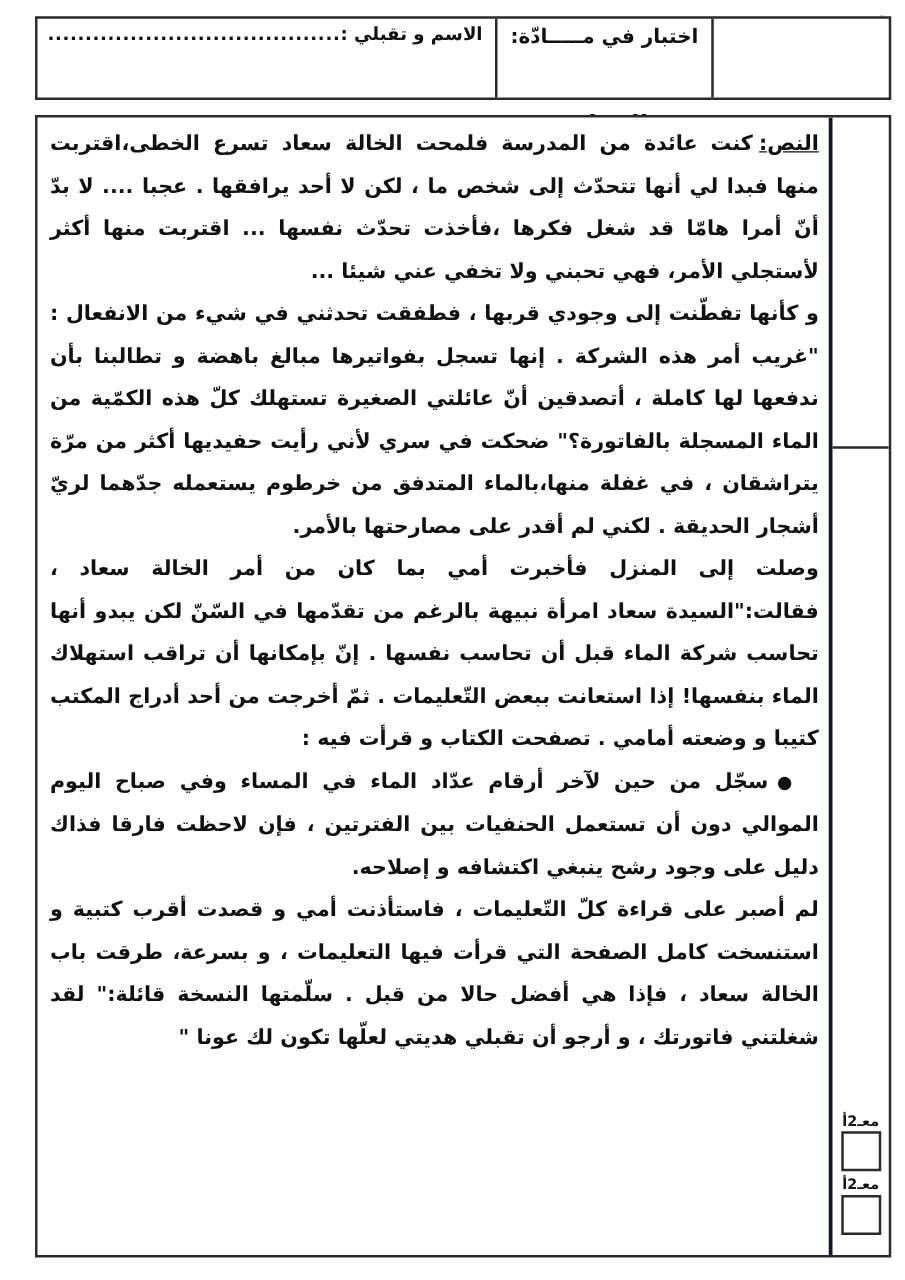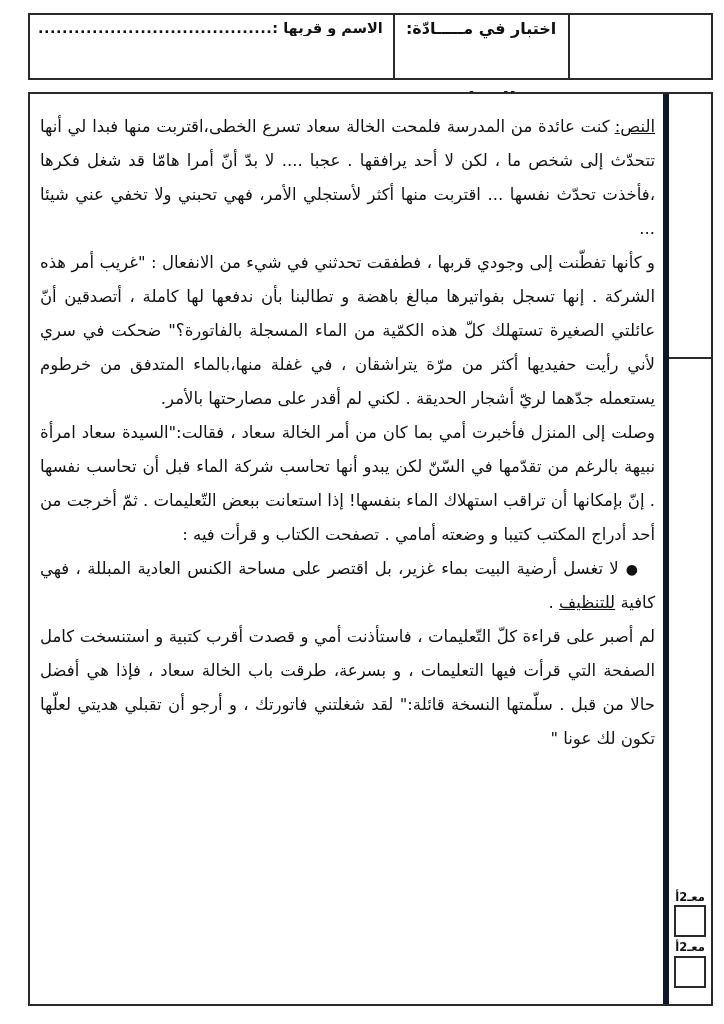--- a/index.html
+++ b/index.html
@@ -37,39 +37,39 @@
   .dots-text{font-weight:bold;letter-spacing:0.5px;overflow:hidden;}
 
   
   .body-box{
     position:absolute;top:92px;right:11px;left:28px;height:914px;
     border:2px solid #2a2a2a;box-sizing:border-box;display:flex;background:#fff;overflow:hidden;
   }
 
   
   .score-strip{
-    width:48px;border-left:6px solid #0f172a;box-sizing:border-box;
+    width:48px;border-left:3px solid #0f172a;box-sizing:border-box;
     display:flex;flex-direction:column;flex-shrink:0;
   }
   .score-cell-top{height:265px;border-bottom:2px solid #2a2a2a;box-sizing:border-box;}
   .score-cell-bottom{
     flex:1;display:flex;flex-direction:column;justify-content:flex-end;
     align-items:center;padding-bottom:12px;
   }
   .score-unit{display:flex;flex-direction:column;align-items:center;}
   .score-mark-label{font-size:11.5px;font-weight:bold;line-height:1.1;}
   .score-checkbox{
     width:32px;height:32px;border:2px solid #2a2a2a;box-sizing:border-box;
     background:#fff;margin-top:2px;margin-bottom:4px;
   }
 
   
   .main-cell{
-    flex:1;padding:16px 8px 6px 10px;box-sizing:border-box;
-    font-size:16.5px;font-weight:normal;overflow:hidden;
+    flex:1;padding:4px 8px 6px 10px;box-sizing:border-box;
+    font-size:16.5px;font-weight:bold;overflow:hidden;
   }
   .main-cell p{margin:0;text-align:justify;line-height:34px;}
   .u{text-decoration:underline;}
   .text-label{margin-left:5px;}
   .bullet-para{text-indent:16px;}
   .bullet-dot{margin-left:7px;font-size:14px;}
 </style>
 </head>
 <body>
 
@@ -78,21 +78,21 @@
   <div class="corner-mark">ا</div>
 
   <div class="header-table">
     <div class="hcell hcell-empty"></div>
     <div class="hcell hcell-title">
       <div class="title-line1">اختبار في مـــــادّة:</div>
       <div class="title-line2">القراءة</div>
     </div>
     <div class="hcell hcell-name">
       <div class="name-line">
-        <span>الاسم و قربها : </span>
+        <span>الاسم و تقبلي : </span>
         <span class="dots-text">.......................................</span>
       </div>
     </div>
   </div>
 
   <div class="body-box">
 
     <div class="score-strip">
       <div class="score-cell-top"></div>
       <div class="score-cell-bottom">
@@ -111,23 +111,23 @@
 
       <p>
         <span class="u text-label">النص:</span><span>كنت عائدة من المدرسة فلمحت الخالة سعاد تسرع الخطى،اقتربت منها فبدا لي أنها تتحدّث إلى شخص ما ، لكن لا أحد يرافقها . عجبا .... لا بدّ أنّ أمرا هامّا قد شغل فكرها ،فأخذت تحدّث نفسها ... اقتربت منها أكثر لأستجلي الأمر، فهي تحبني ولا تخفي عني شيئا ...</span>
       </p>
 
       <p>و كأنها تفطّنت إلى وجودي قربها ، فطفقت تحدثني في شيء من الانفعال : "غريب أمر هذه الشركة . إنها تسجل بفواتيرها مبالغ باهضة و تطالبنا بأن ندفعها لها كاملة ، أتصدقين أنّ عائلتي الصغيرة تستهلك كلّ هذه الكمّية من الماء المسجلة بالفاتورة؟" ضحكت في سري لأني رأيت حفيديها أكثر من مرّة يتراشقان ، في غفلة منها،بالماء المتدفق من خرطوم يستعمله جدّهما لريّ أشجار الحديقة . لكني لم أقدر على مصارحتها بالأمر.</p>
 
       <p>وصلت إلى المنزل فأخبرت أمي بما كان من أمر الخالة سعاد ، فقالت:"السيدة سعاد امرأة نبيهة بالرغم من تقدّمها في السّنّ لكن يبدو أنها تحاسب شركة الماء قبل أن تحاسب نفسها . إنّ بإمكانها أن تراقب استهلاك الماء بنفسها! إذا استعانت ببعض التّعليمات . ثمّ أخرجت من أحد أدراج المكتب كتيبا و وضعته أمامي . تصفحت الكتاب و قرأت فيه :</p>
 
 
+      <p class="bullet-para">
+        <span class="bullet-dot">●</span><span>سجّل من حين لآخر أرقام عدّاد الماء في المساء وفي صباح اليوم الموالي دون أن تستعمل الحنفيات بين الفترتين ، فإن لاحظت فارقا فذاك دليل على وجود رشح ينبغي اكتشافه و إصلاحه.</span>
+      </p>
 
-      <p class="bullet-para">
-        <span class="bullet-dot">●</span><span>لا تغسل أرضية البيت بماء غزير، بل اقتصر على مساحة الكنس العادية المبللة ، فهي كافية </span><span class="u">للتنظيف</span><span> .</span>
-      </p>
 
       <p>لم أصبر على قراءة كلّ التّعليمات ، فاستأذنت أمي و قصدت أقرب كتبية و استنسخت كامل الصفحة التي قرأت فيها التعليمات ، و بسرعة، طرقت باب الخالة سعاد ، فإذا هي أفضل حالا من قبل . سلّمتها النسخة قائلة:" لقد شغلتني فاتورتك ، و أرجو أن تقبلي هديتي لعلّها تكون لك عونا "</p>
 
     </div>
   </div>
 
 </div>
 
 </body></html>

